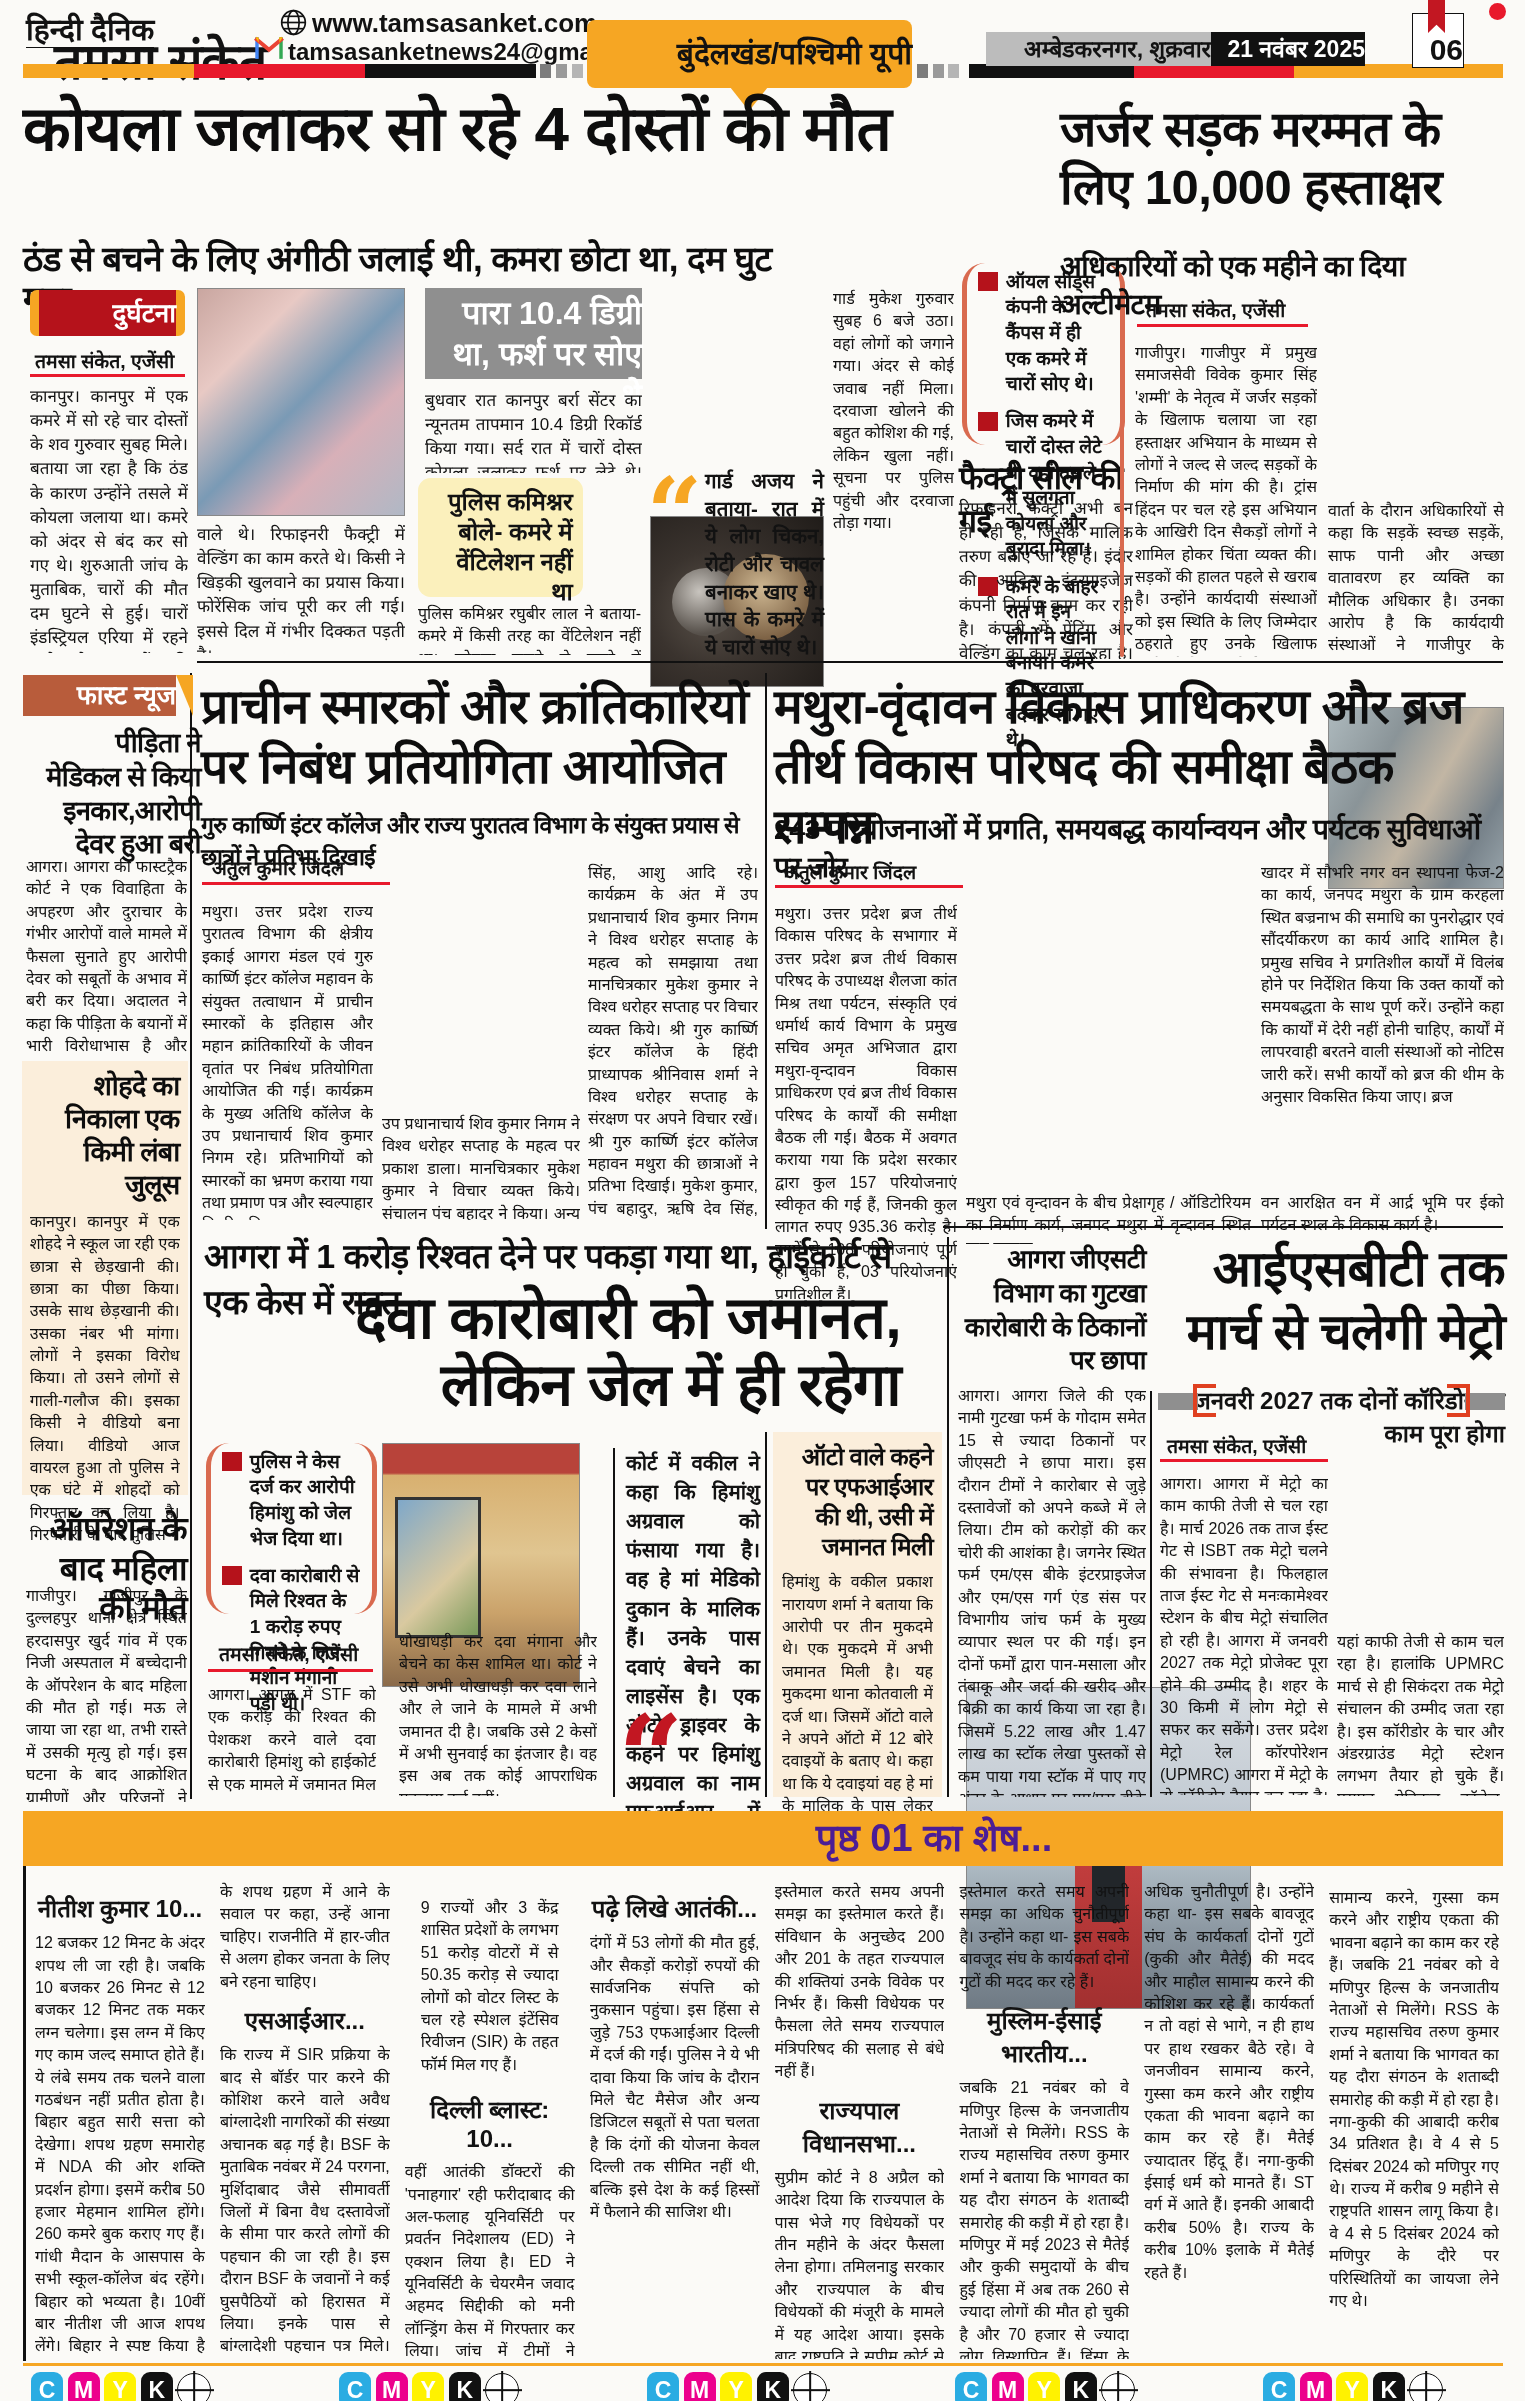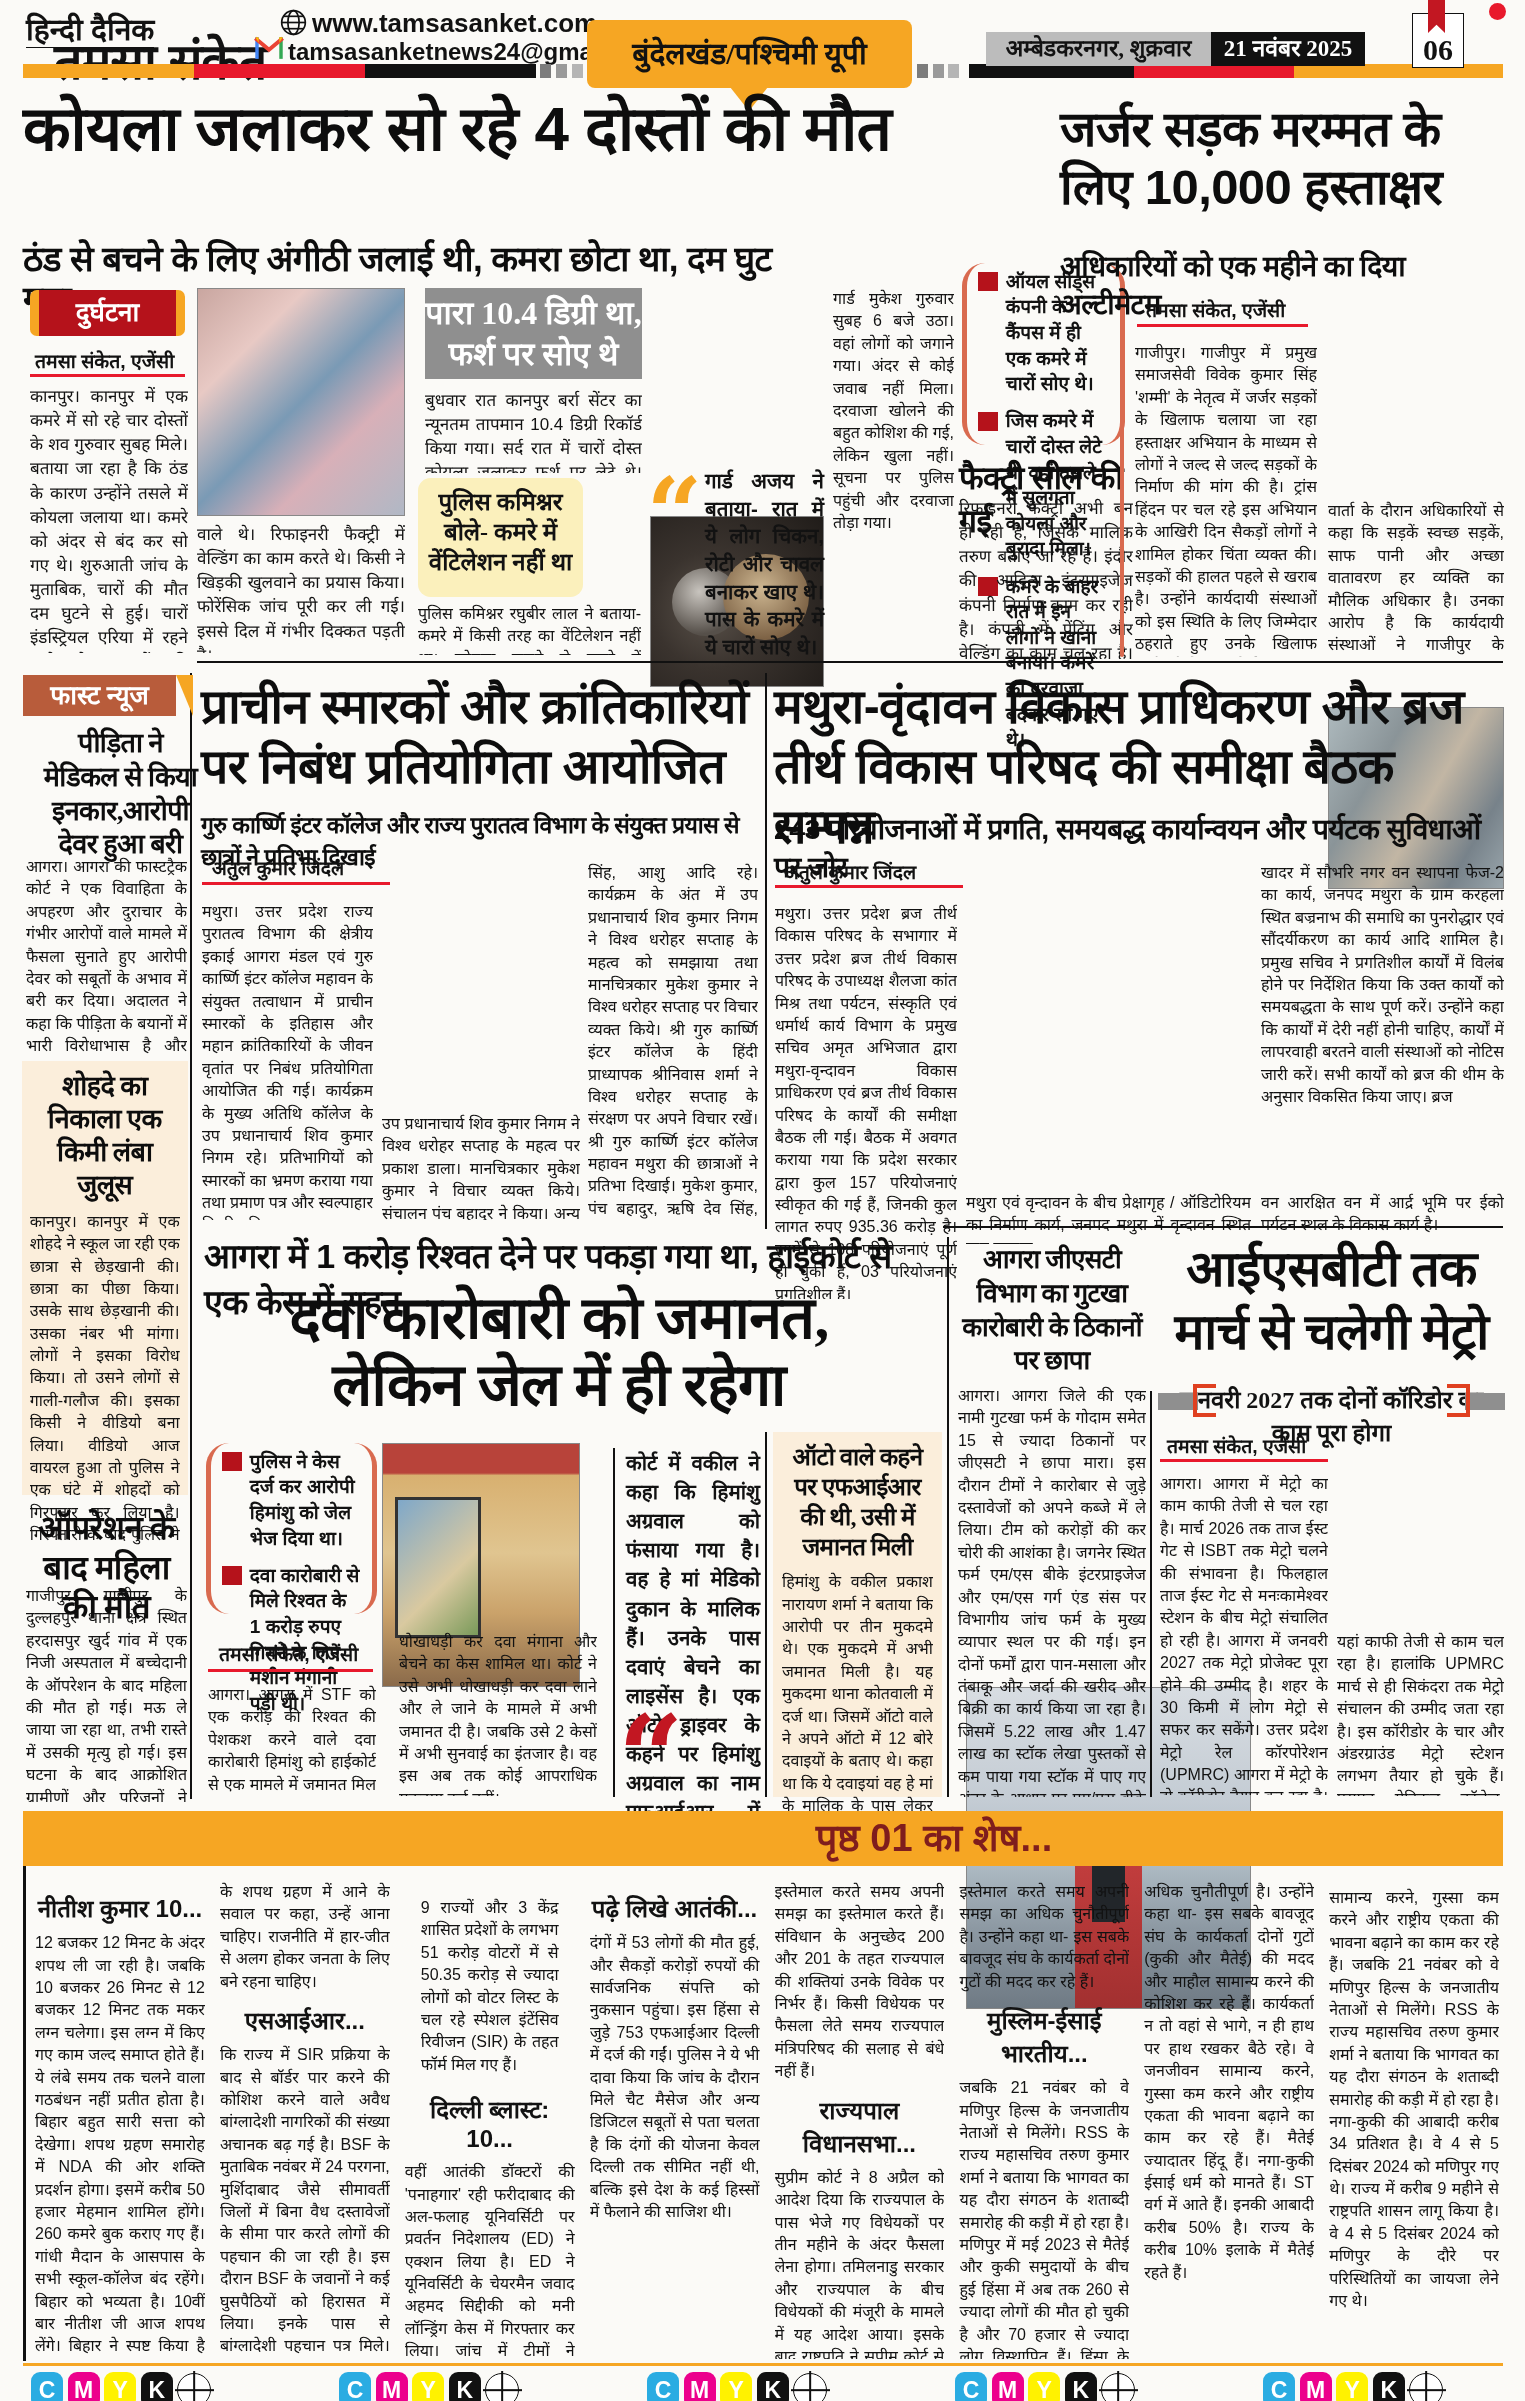--- a/index.html
+++ b/index.html
@@ -2,21 +2,21 @@
 <html style="font-size:9px"><head>
 <meta charset="utf-8">
 <style>
   html,body{margin:0;padding:0;background:#e8e6e0;}
   *{box-sizing:border-box;}
   .page{position:relative;width:1526px;height:2401px;background:#fbfaf7;color:#121212;
         font-family:"Liberation Sans", sans-serif;overflow:hidden;}
   .abs{position:absolute;}
   .j{text-align:justify;}
   .b{font-weight:bold;}
-  .ctr{text-align:center;font-family:Liberation Serif, serif;}
+  .ctr{text-align:right;}
   .body-txt{font-size:17px;line-height:1.42;overflow:hidden;}
   .body-sm{font-size:16px;line-height:1.4;overflow:hidden;}
   .headline{font-weight:bold;color:#0d0d0d;letter-spacing:-0.6px;}
   .byline{font-size:19.4px;font-weight:bold;}
   .redrule{background:#e8192c;height:3.4px;}
   .vrule{background:#111;}
   .photo{border:0.6px solid #888;overflow:hidden;position:relative;}
   .colhead{font-size:24px;font-weight:bold;text-align:center;margin:10.3px 0 8px;}
   .colhead:empty{display:none;}
   p:empty{display:none;}
@@ -236,21 +236,21 @@
     <div class="abs" style="right:35px;top:0;width:23px;height:33px;border-right:4.6px solid #e04020;border-top:4.6px solid #e04020;border-bottom:4.6px solid #e04020;"></div>
     <div class="b ctr" style="font-size:24px;line-height:33px;">जनवरी 2027 तक दोनों कॉरिडोर का काम पूरा होगा</div>
   </div>
   <div class="abs byline" style="left:1167px;top:1432px;">तमसा संकेत, एजेंसी</div>
   <div class="abs redrule" style="left:1160px;top:1459px;width:168px;"></div>
 
   <div class="abs body-sm j" style="left:1160px;top:1473px;width:168px;height:322px;">आगरा। आगरा में मेट्रो का काम काफी तेजी से चल रहा है। मार्च 2026 तक ताज ईस्ट गेट से ISBT तक मेट्रो चलने की संभावना है। फिलहाल ताज ईस्ट गेट से मनःकामेश्वर स्टेशन के बीच मेट्रो संचालित हो रही है। आगरा में जनवरी 2027 तक मेट्रो प्रोजेक्ट पूरा होने की उम्मीद है। शहर के 30 किमी में लोग मेट्रो से सफर कर सकेंगे। उत्तर प्रदेश मेट्रो रेल कॉरपोरेशन (UPMRC) आगरा में मेट्रो के दो कॉरीडोर तैयार कर रहा है। पहला ताज ईस्ट गेट से सिकंदरा और दूसरा आगरा कैंट से कालिंदी विहार तक कॉरीडोर तैयार हो रहे हैं। पहले कॉरिडोर पर मन:कामेश्वर से ISBT तक मेट्रो</div>
   <div class="abs body-sm j" style="left:1337px;top:1631px;width:167px;height:165px;">यहां काफी तेजी से काम चल रहा है। हालांकि UPMRC मार्च से ही सिकंदरा तक मेट्रो संचालन की उम्मीद जता रहा है। इस कॉरीडोर के चार और अंडरग्राउंड मेट्रो स्टेशन लगभग तैयार हो चुके हैं। एसएन मेडिकल कॉलेज, आगरा कॉलेज, राजामंडी और आरबीएस कॉलेज स्टेशन का सिविल काम पूरा हो चुका है। ISBT पर एलिवेटेड स्टेशन तैयार हो रहा है। पहले कॉरिडोर में 13 स्टेशन हैं और कुल 14 किमी है।</div>
 
   <div class="abs" style="left:23px;top:1811px;width:1480px;height:55px;background:#F6A623;">
-    <div class="b" style="color:#7f1d1d;font-size:38px;line-height:55px;text-align:center;padding-left:342px;">पृष्ठ 01 का शेष...</div>
+    <div class="b" style="color:#4c1d95;font-size:38px;line-height:55px;text-align:center;padding-left:342px;">पृष्ठ 01 का शेष...</div>
   </div>
   <div class="abs vrule" style="left:23px;top:1866px;width:2.9px;height:495px;"></div>
 
   <div class="abs" style="left:35px;top:1881px;width:1464px;height:478px;display:flex;gap:15px;">
     <div style="flex:1;overflow:hidden;">
       <div class="colhead">नीतीश कुमार 10...</div>
       <p class="body-sm j" style="margin:0;">12 बजकर 12 मिनट के अंदर शपथ ली जा रही है। जबकि 10 बजकर 26 मिनट से 12 बजकर 12 मिनट तक मकर लग्न चलेगा। इस लग्न में किए गए काम जल्द समाप्त होते हैं। ये लंबे समय तक चलने वाला गठबंधन नहीं प्रतीत होता है। बिहार बहुत सारी सत्ता को देखेगा। शपथ ग्रहण समारोह में NDA की ओर शक्ति प्रदर्शन होगा। इसमें करीब 50 हजार मेहमान शामिल होंगे। 260 कमरे बुक कराए गए हैं। गांधी मैदान के आसपास के सभी स्कूल-कॉलेज बंद रहेंगे। बिहार को भव्यता है। 10वीं बार नीतीश जी आज शपथ लेंगे। बिहार ने स्पष्ट किया है कि जो लोग बिहार के हितैषी होंगे उसको बिहार चुनेगा। तेजस्वी</p>
 
     </div>
     <div style="flex:1;overflow:hidden;">

